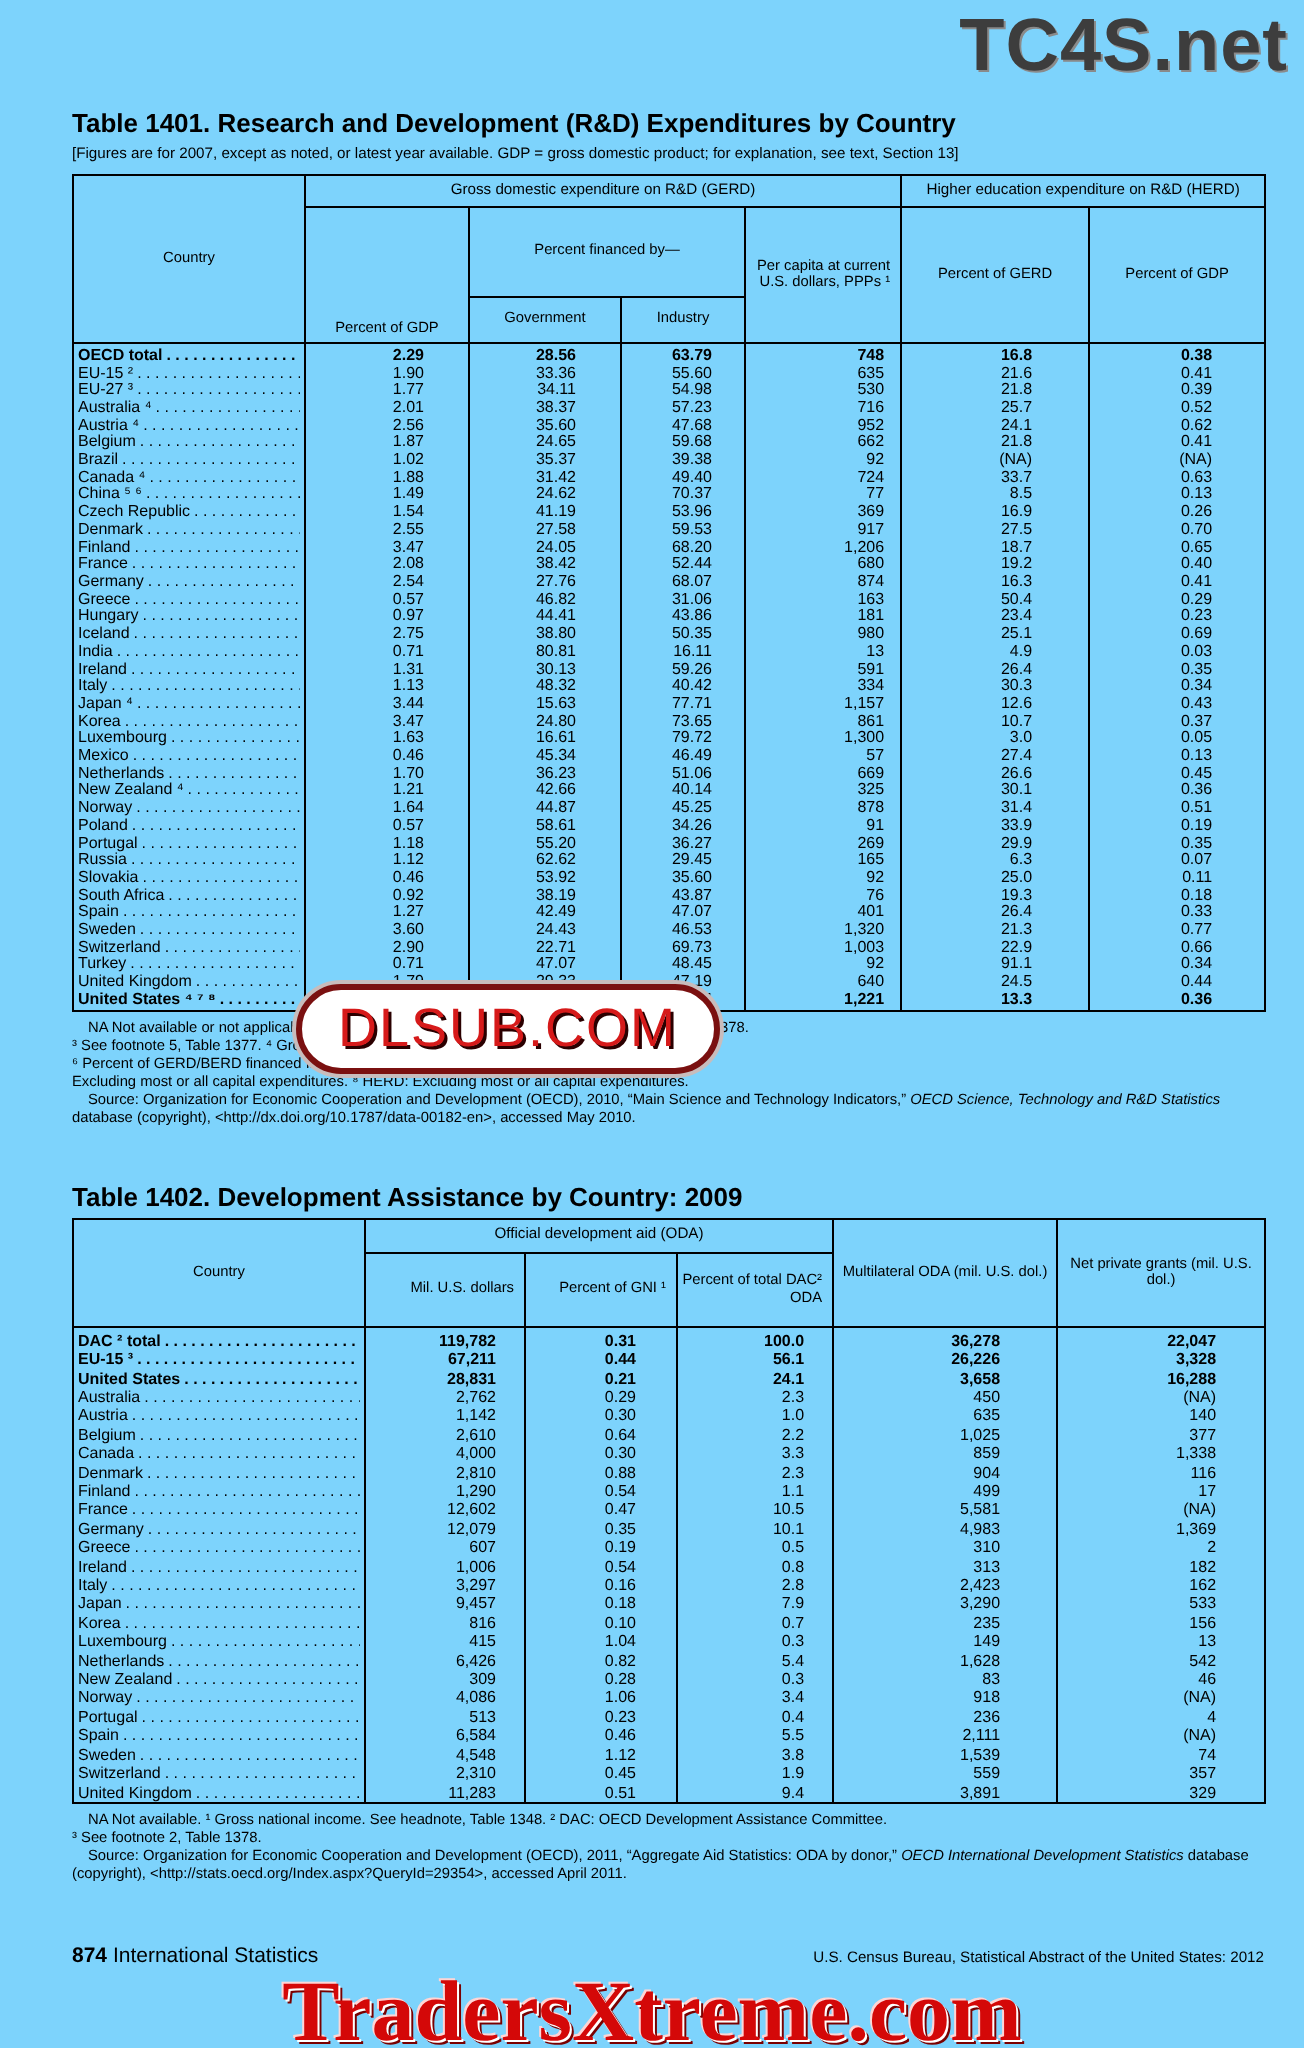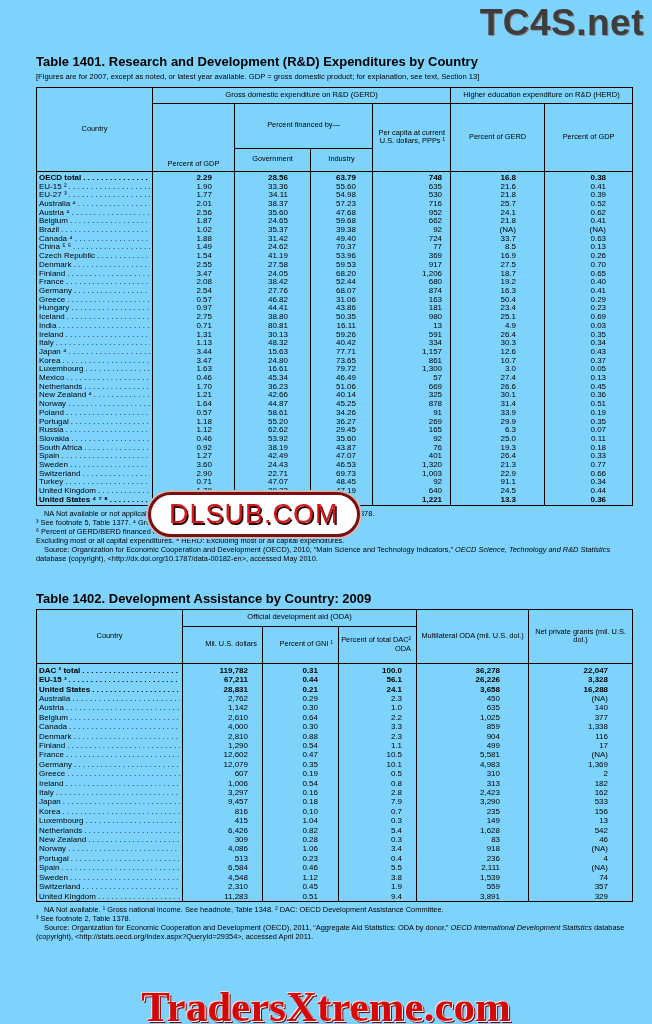--- a/index.html
+++ b/index.html
@@ -1018,17 +1018,24 @@
     <div class="fnblock">
       <div>
           <div class="fn-line indent">NA Not available. ¹ Gross national income. See headnote, Table 1348. ² DAC: OECD Development Assistance Committee.</div>
           <div class="fn-line">³ See footnote 2, Table 1378.</div>
         </div>
       <p class="src"><span>Source: Organization for Economic Cooperation and Development (OECD), 2011, “Aggregate Aid Statistics: ODA by donor,” </span><i>OECD International Development Statistics</i><span> database (copyright), &lt;http://stats.oecd.org/Index.aspx?QueryId=29354&gt;, accessed April 2011.</span></p>
     </div>
 
   </div>
 
+  <div class="footer">
+    <div class="footer-left">
+      <b>874</b>
+      <span>International Statistics</span>
+    </div>
+    <div class="footer-right">U.S. Census Bureau, Statistical Abstract of the United States: 2012</div>
+  </div>
 
   <div class="wm-mid"><span>DLSUB.COM</span></div>
   <div class="wm-bottom">TradersXtreme.com</div>
 
 </div>
 
 </body></html>

